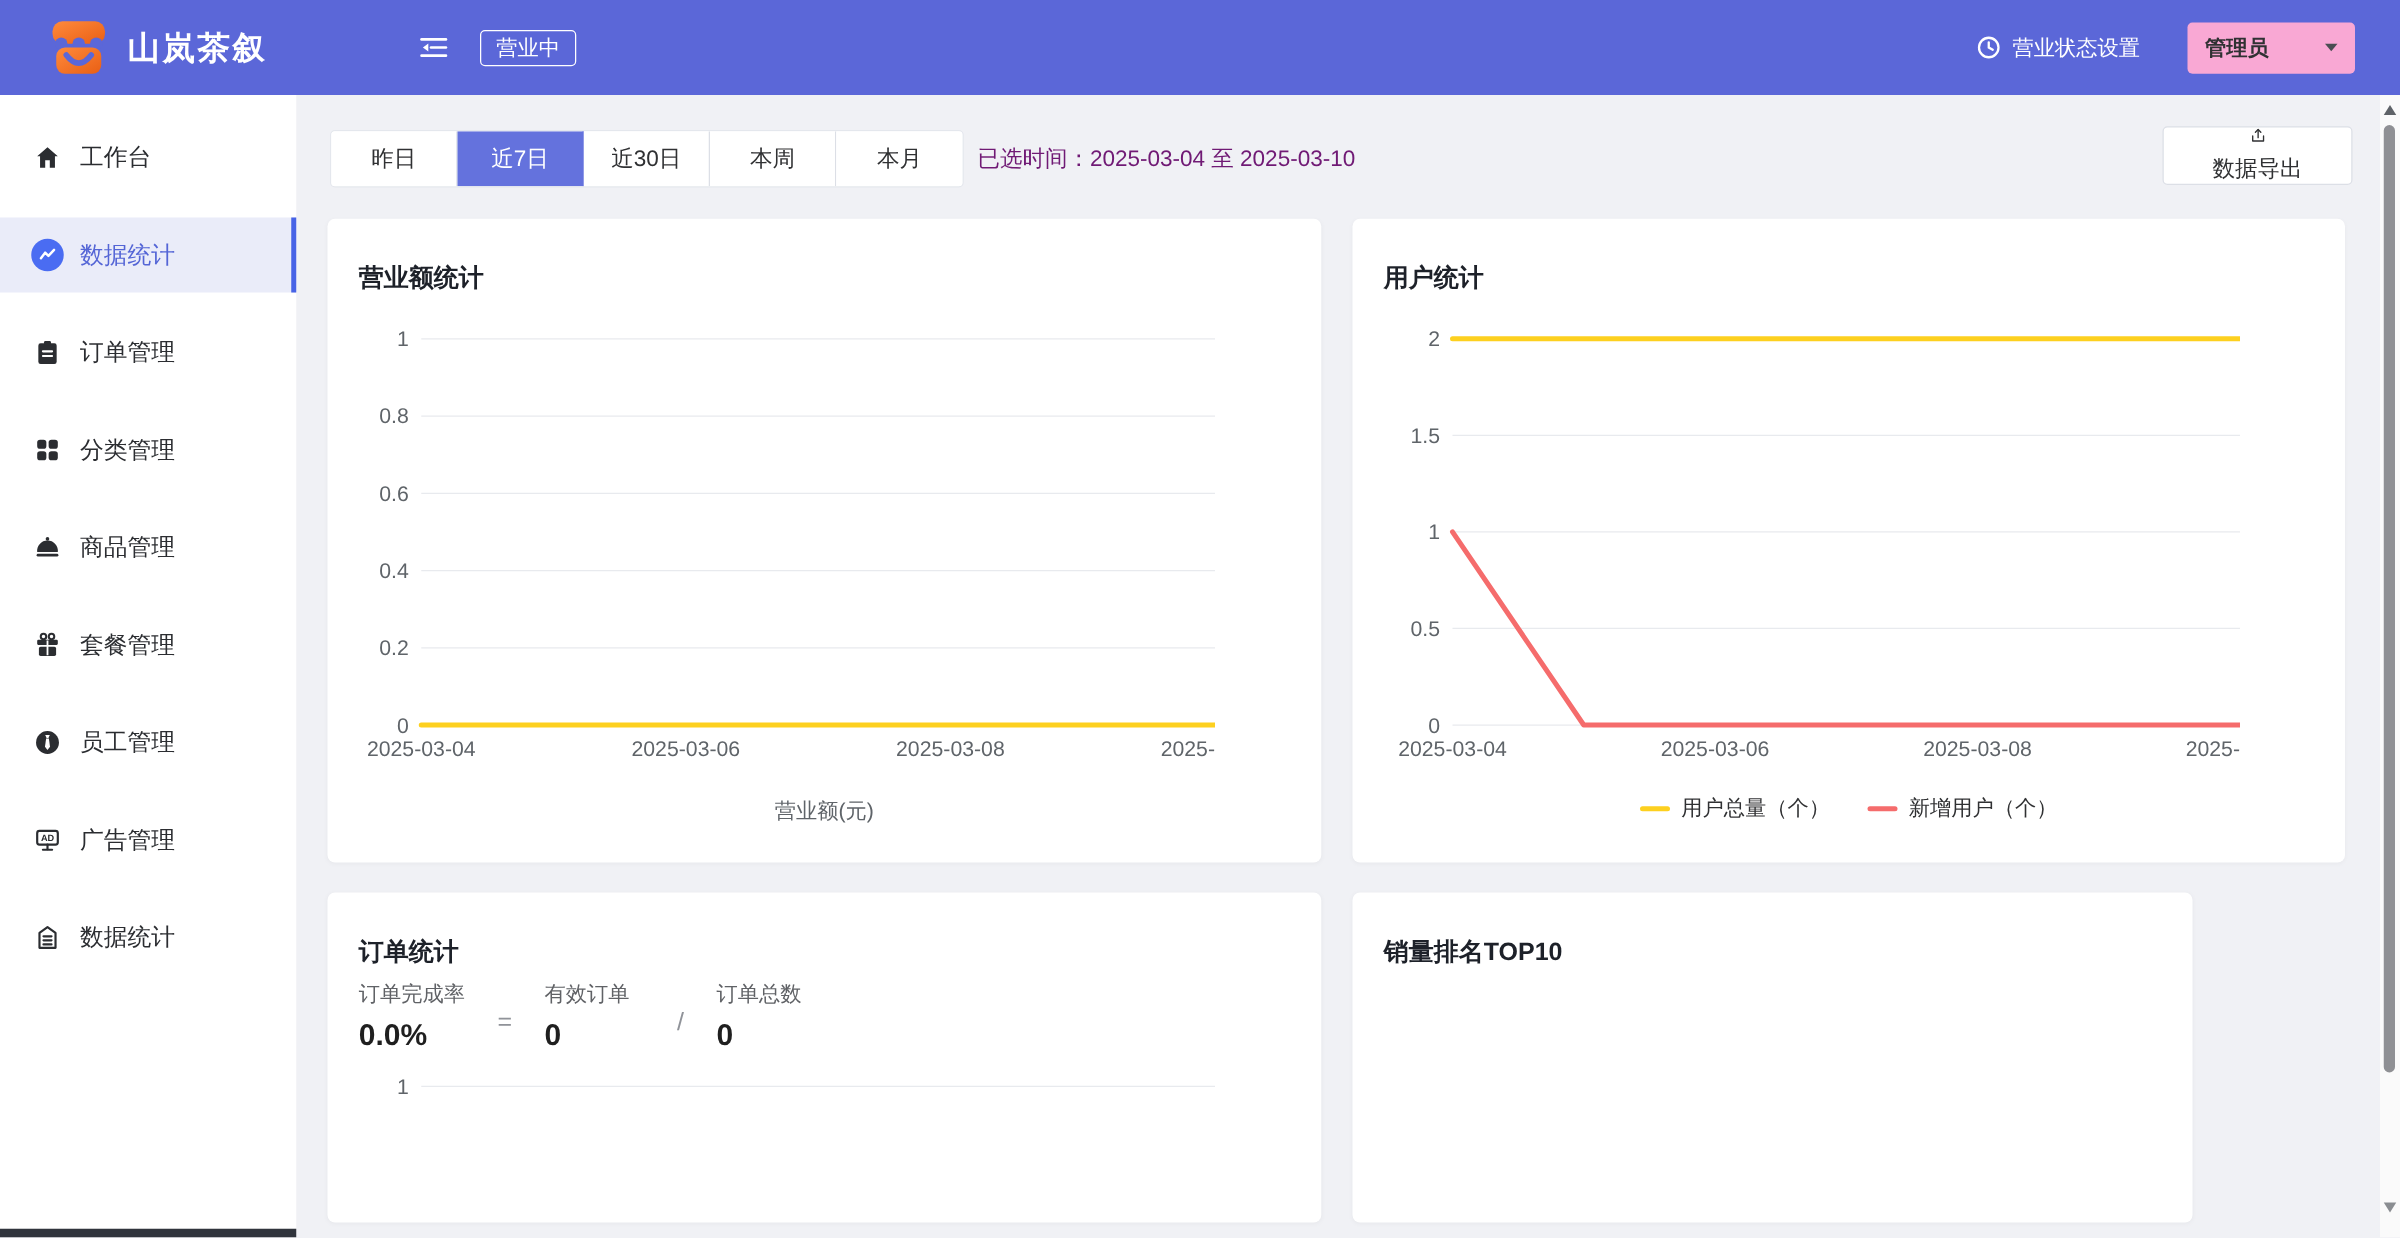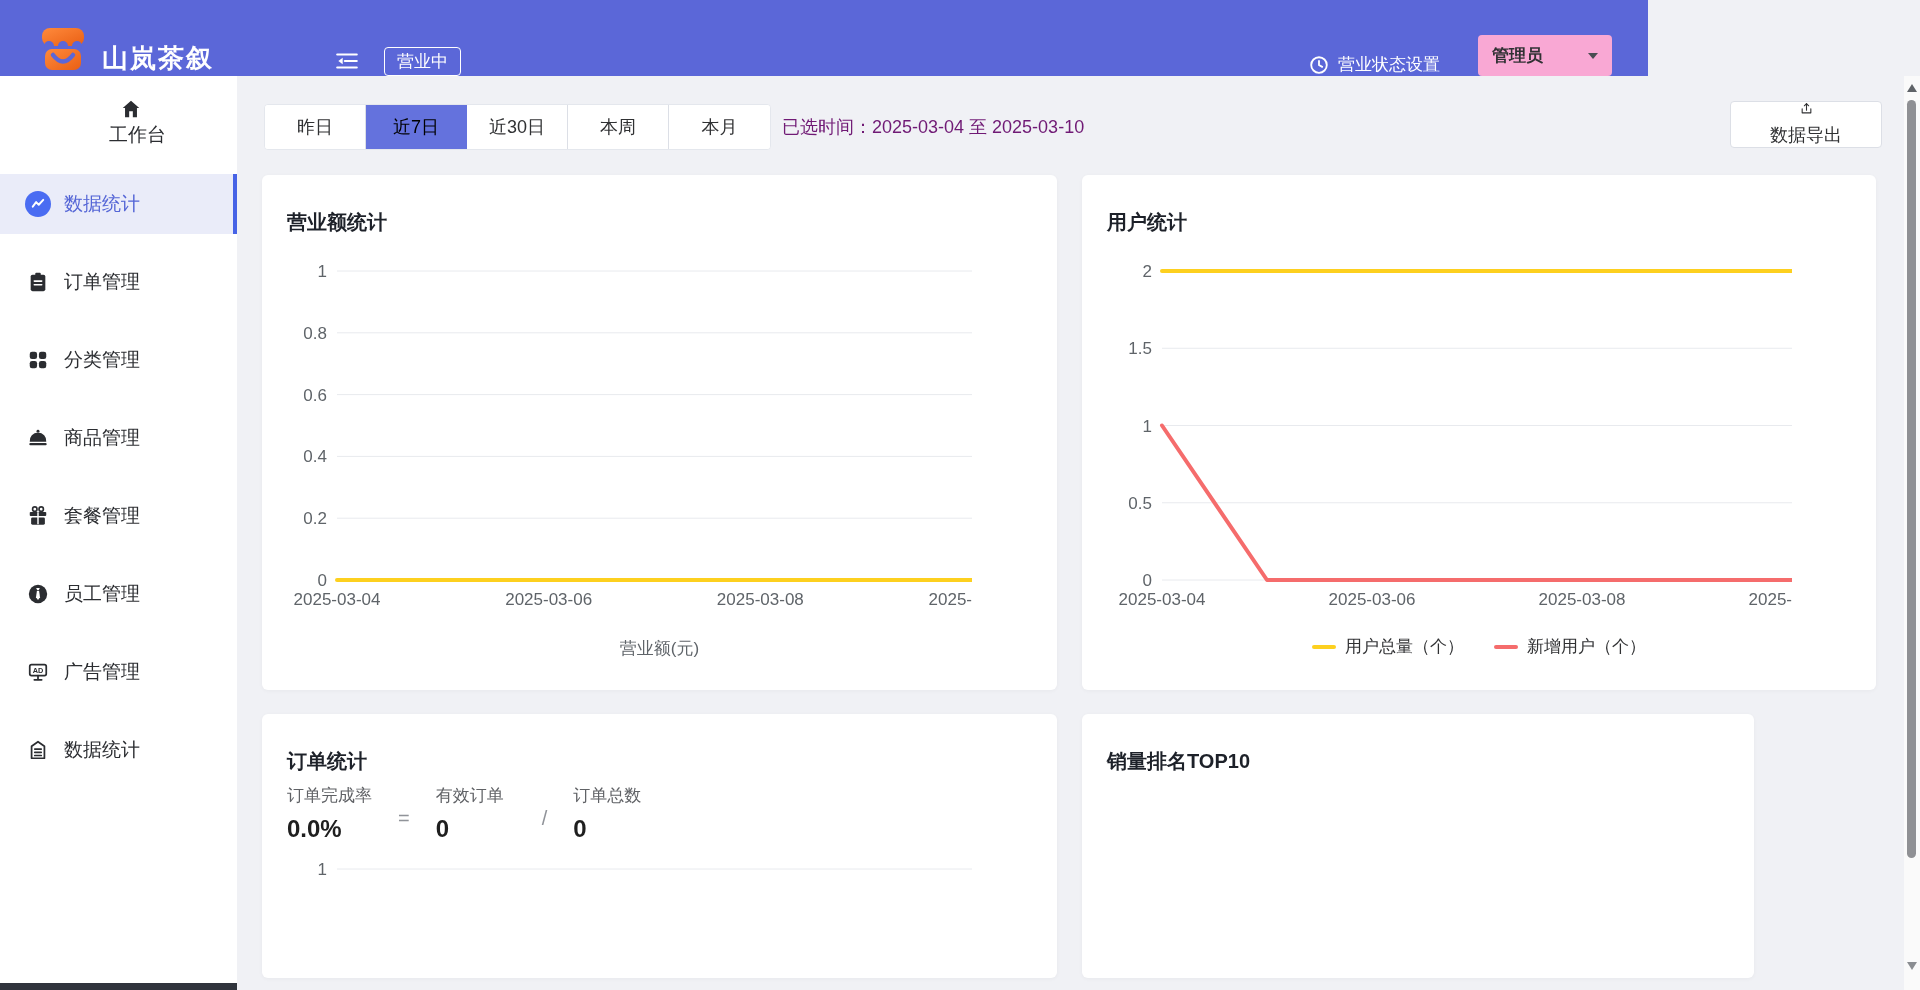--- a/index.html
+++ b/index.html
@@ -1,54 +1,54 @@
 <!DOCTYPE html>
 <html><head>
 <meta charset="utf-8">
 <style>
   * { margin:0; padding:0; box-sizing:border-box; }
   html,body { width:1920px; height:990px; overflow:hidden; }
   body { font-family:"Liberation Sans","DejaVu Sans",sans-serif; background:#f0f1f5; }
   #root { position:relative; width:1920px; height:990px; overflow:hidden; }
 
   
-  .header { position:absolute; left:0; top:0; width:1648px; height:76px; background:#5b67d8;
-            display:flex; align-items:flex-end; z-index:10; }
+  .header { position:absolute; left:0; top:0; width:1920px; height:76px; background:#5b67d8;
+            display:flex; align-items:center; z-index:10; }
   .logo { width:54px; height:54px; margin-left:36px; flex:none; }
   .brand { color:#fff; font-size:26px; font-weight:bold; letter-spacing:2px; margin-left:12px; }
   .fold-btn { margin-left:118px; width:30px; height:30px; display:flex; align-items:center; justify-content:center; cursor:pointer; }
   .status-badge { margin-left:22px; color:#fff; font-size:17px; border:1px solid #fff; border-radius:4px;
                   padding:5px 12px; line-height:1; }
   .header-spacer { flex:1; }
   .biz-setting { display:flex; align-items:center; gap:8px; color:#fff; font-size:17px; cursor:pointer; }
   .admin-box { margin-left:38px; margin-right:36px; width:134px; height:41px; background:#f9a8d4; border-radius:4px;
                display:flex; align-items:center; justify-content:space-between; padding:0 14px; cursor:pointer;font-weight:bold; }
   .admin-box span { font-size:17px; color:#303133; }
   .caret-down { width:0; height:0; border-left:5px solid transparent; border-right:5px solid transparent;
                 border-top:6px solid #4a4d52; }
 
   
   .sidebar { position:absolute; left:0; top:76px; width:237px; height:907px; background:#fff; }
   .side-item { position:relative; height:60px; margin-top:18px; display:flex; align-items:center;
                padding-left:25px; cursor:pointer; color:#2b2d31; }
-  .side-item:first-child { margin-top:20px;flex-direction:column; }
+  .side-item:first-child { margin-top:20px; }
   .side-item .s-icon { width:26px; height:26px; display:flex; align-items:center; justify-content:center; flex:none; color:#2b2d31; }
   .side-item .s-label { margin-left:13px; font-size:19px; }
   .side-item.active { background:#eaecf9; color:#5465d6; border-right:4px solid #4763e6; }
   .side-item.active .s-label { color:#5465d6; }
   .chart-badge { width:26px; height:26px; border-radius:50%; background:#4a6cf2; display:flex; align-items:center; justify-content:center; }
   .bottom-dark-bar { position:absolute; left:0; top:983px; width:237px; height:7px; background:#30343c; }
 
   
   .tab-group { position:absolute; left:264px; top:104px; height:46px; display:flex; background:#fff;
                border:1px solid #e4e7ed; border-radius:4px; overflow:hidden; }
   .tab { width:101px; height:100%; display:flex; align-items:center; justify-content:center;
          font-size:18px; color:#303133; border-right:1px solid #dcdfe6; cursor:pointer; background:#fff; }
   .tab:last-child { border-right:none; }
-  .tab.active { background:#6472dd; color:#000000; border-right-color:#6472dd; }
+  .tab.active { background:#6472dd; color:#ffffff; border-right-color:#6472dd; }
   .selected-time { position:absolute; left:782px; top:104px; height:46px; display:flex; align-items:center;
                    font-size:18px; color:#701a75; }
   .export-btn { position:absolute; left:1730px; top:101px; width:152px; height:47px; background:#fff;
                 border:1px solid #dcdfe6; border-radius:4px; display:flex; align-items:center; justify-content:center;
                 gap:8px; font-size:18px; color:#303133; cursor:pointer;flex-direction:column; }
 
   
   .card { position:absolute; background:#fff; border-radius:6px; box-shadow:0 1px 4px rgba(0,0,0,.04); overflow:hidden; }
   #card-revenue { left:262px; top:175px; width:795px; height:515px; }
   #card-users   { left:1082px; top:175px; width:794px; height:515px; }

